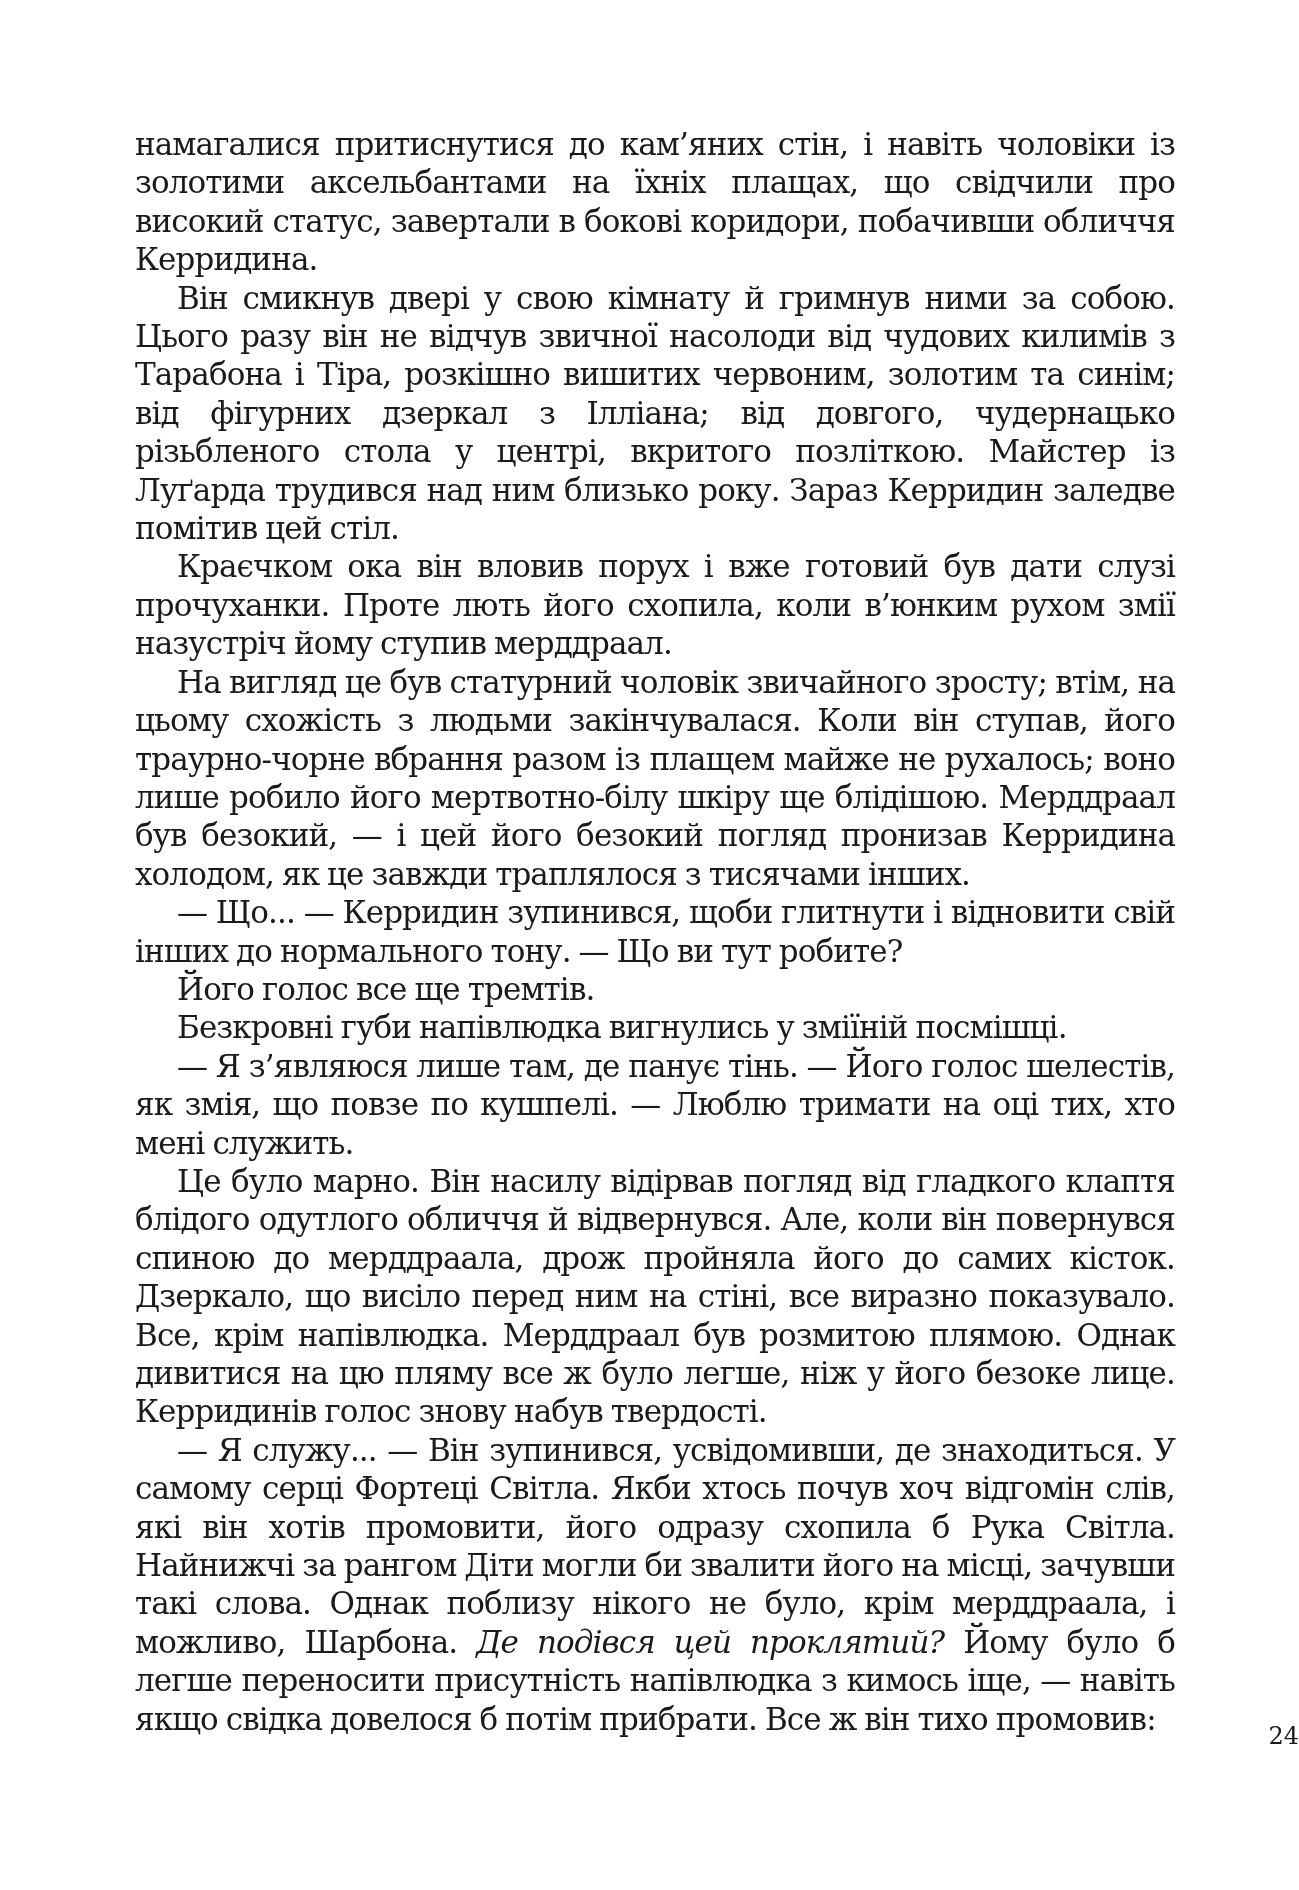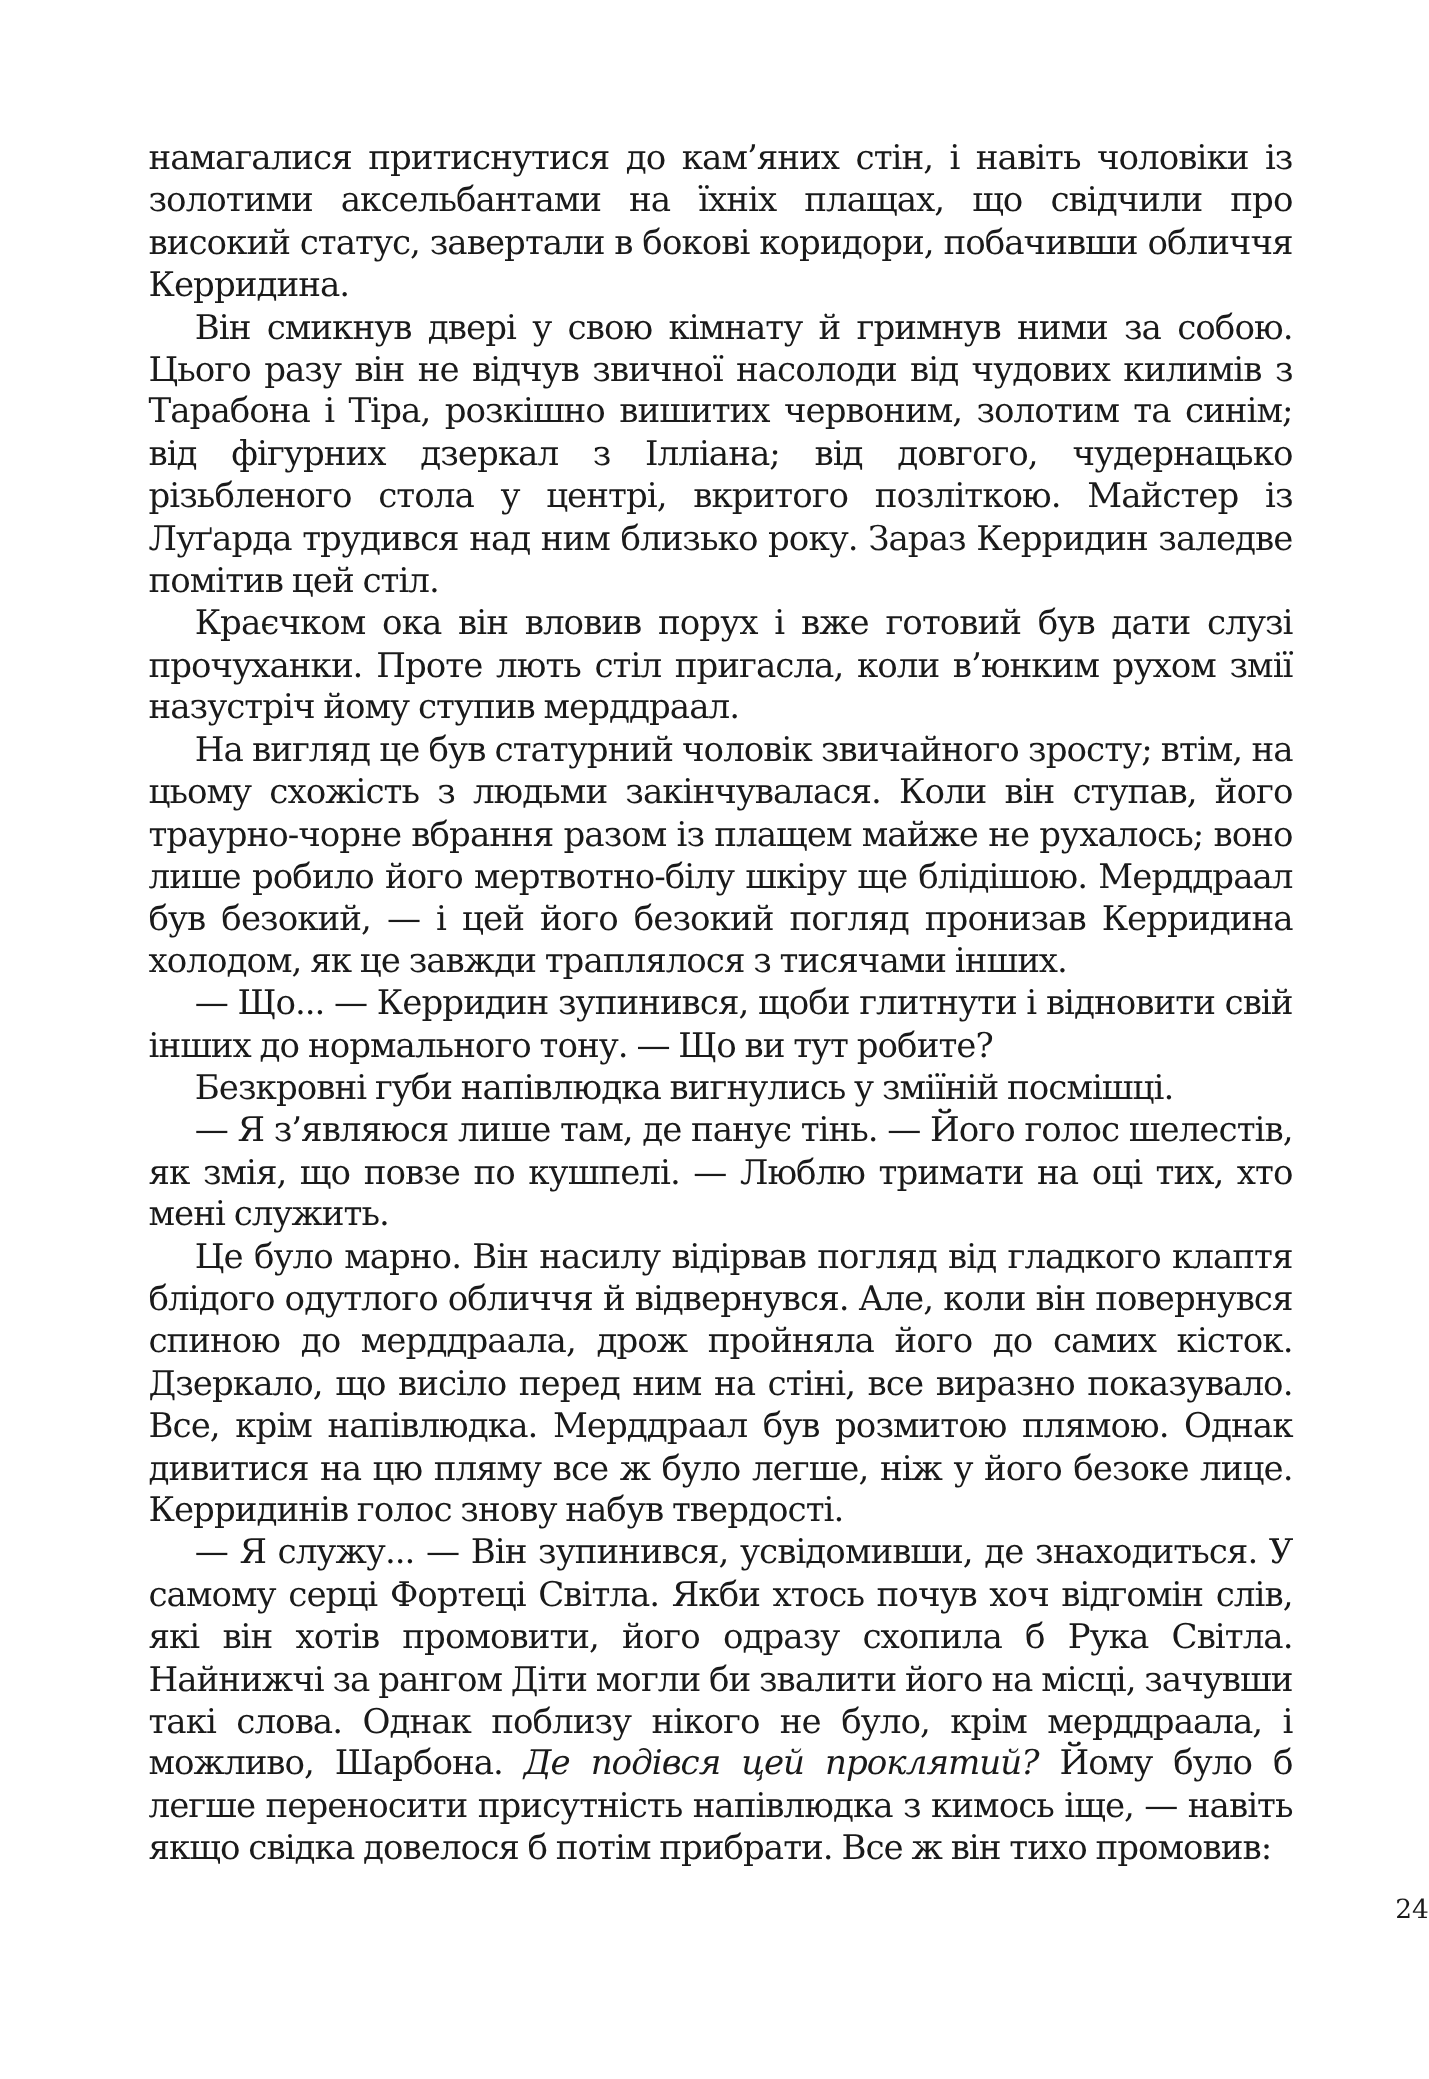--- a/index.html
+++ b/index.html
@@ -34,22 +34,23 @@
     font-size: 24px;
     color: #1a1a1a;
   }
 </style>
 </head>
 <body>
 
 <div class="page">
   <p class="noindent">намагалися притиснутися до кам’яних стін, і навіть чоловіки із золотими аксельбантами на їхніх плащах, що свідчили про високий статус, завертали в бокові коридори, побачивши обличчя Керридина.</p>
   <p class="indent">Він смикнув двері у свою кімнату й гримнув ними за собою. Цього разу він не відчув звичної насолоди від чудових килимів з Тарабона і Тіра, розкішно вишитих червоним, золотим та синім; від фігурних дзеркал з Ілліана; від довгого, чудернацько різьбленого стола у центрі, вкритого позліткою. Майстер із Луґарда трудився над ним близько року. Зараз Керридин заледве помітив цей стіл.</p>
-  <p class="indent">Краєчком ока він вловив порух і вже готовий був дати слузі прочуханки. Проте лють стіл пригасла, коли в’юнким рухом змії назустріч йому ступив мерддраал.</p>
+  <p class="indent">Краєчком ока він вловив порух і вже готовий був дати слузі прочуханки. Проте лють його схопила, коли в’юнким рухом змії назустріч йому ступив мерддраал.</p>
   <p class="indent">На вигляд це був статурний чоловік звичайного зросту; втім, на цьому схожість з людьми закінчувалася. Коли він ступав, його траурно-чорне вбрання разом із плащем майже не рухалось; воно лише робило його мертвотно-білу шкіру ще блідішою. Мерддраал був безокий, — і цей його безокий погляд пронизав Керридина холодом, як це завжди траплялося з тисячами інших.</p>
   <p class="indent">— Що... — Керридин зупинився, щоби глитнути і відновити свій інших до нормального тону. — Що ви тут робите?</p>
+  <p class="indent">Його голос все ще тремтів.</p>
   <p class="indent">Безкровні губи напівлюдка вигнулись у зміїній посмішці.</p>
   <p class="indent">— Я з’являюся лише там, де панує тінь. — Його голос шелестів, як змія, що повзе по кушпелі. — Люблю тримати на оці тих, хто мені служить.</p>
   <p class="indent">Це було марно. Він насилу відірвав погляд від гладкого клаптя блідого одутлого обличчя й відвернувся. Але, коли він повернувся спиною до мерддраала, дрож пройняла його до самих кісток. Дзеркало, що висіло перед ним на стіні, все виразно показувало. Все, крім напівлюдка. Мерддраал був розмитою плямою. Однак дивитися на цю пляму все ж було легше, ніж у його безоке лице. Керридинів голос знову набув твердості.</p>
   <p class="indent"><span>— Я служу... — Він зупинився, усвідомивши, де знаходиться. У самому серці Фортеці Світла. Якби хтось почув хоч відгомін слів, які він хотів промовити, його одразу схопила б Рука Світла. Найнижчі за рангом Діти могли би звалити його на місці, зачувши такі слова. Однак поблизу нікого не було, крім мерддраала, і можливо, Шарбона. </span><em>Де подівся цей проклятий?</em><span> Йому було б легше переносити присутність напівлюдка з кимось іще, — навіть якщо свідка довелося б потім прибрати. Все ж він тихо промовив:</span></p>
 </div>
 
 <div class="page-number">24</div>
 
 </body></html>

